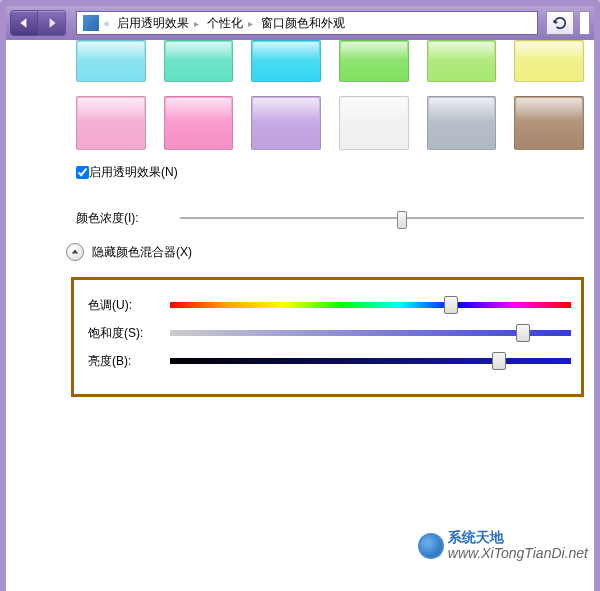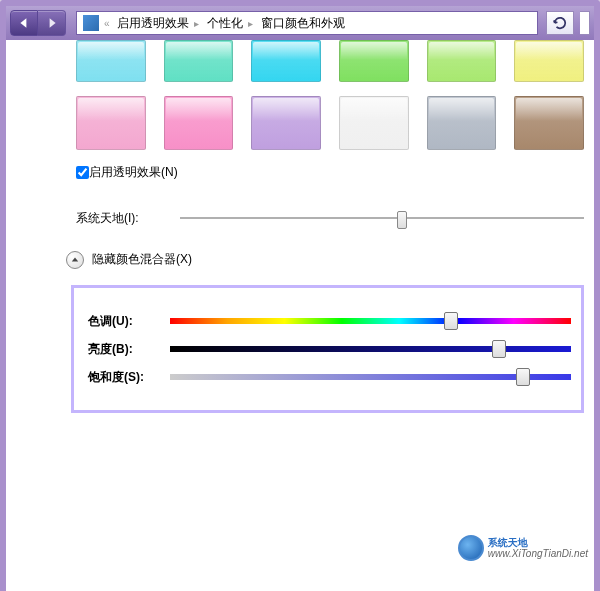--- a/index.html
+++ b/index.html
@@ -139,34 +139,33 @@
     }
     .plain-slider .thumb {
       position: absolute;
       top: 2px;
       width: 10px; height: 18px;
       background: linear-gradient(to bottom, #f8f8f8, #ddd);
       border: 1px solid #888;
       border-radius: 2px;
       transform: translateX(-50%);
     }
-    .mixer-toggle { display: flex; align-items: flex-start; gap: 8px; margin: 24px 0 16px -10px; }
+    .mixer-toggle { display: flex; align-items: center; gap: 8px; margin: 16px 0 16px -10px; }
     .toggle-btn {
       width: 18px; height: 18px;
       border: 1px solid #888;
       border-radius: 50%;
       background: radial-gradient(circle at 30% 30%, #fff, #ddd);
       display: flex; align-items: center; justify-content: center;
     }
     .toggle-btn svg { width: 8px; height: 8px; fill: #444; }
     .mixer-box {
-      border: 3px solid #c4b5fd;
+      border: 3px solid #a16207;
       margin-left: -5px;
-      padding: 14px 10px 14px 14px;
-      font-weight: bold;
+      padding: 6px 10px 14px 14px;
     }
     .mixer-row { display: flex; align-items: center; margin: 10px 0; gap: 12px; }
     .mixer-row .lbl { width: 70px; }
     .color-slider {
       flex: 1;
       height: 18px;
       position: relative;
     }
     .color-slider .track {
       position: absolute;
@@ -193,21 +192,21 @@
       font-size: 11px;
       color: #2a6fc4;
       font-weight: bold;
     }
     .wm-icon {
       width: 26px; height: 26px;
       background: radial-gradient(circle at 35% 35%, #6db4f0, #1a5fb0);
       border-radius: 50%;
       border: 2px solid #4a8ad0;
     }
-    .wm-text { display: flex; flex-direction: column; line-height: 1.1; font-size: 10px; }
+    .wm-text { display: flex; flex-direction: column; line-height: 1.1; font-size: 14px; }
     .wm-text span:last-child { color: #666; font-weight: normal; font-style: italic; }
   </style>
 </head>
 <body>
 
 <div class="window-frame">
   <div class="titlebar">
     <div class="nav-group">
       <div class="nav-btn">
         <svg viewBox="0 0 10 10">
@@ -256,21 +255,21 @@
         <div class="swatch big" style="background: linear-gradient(rgba(168, 136, 108, 0.8), rgb(168, 136, 108));"></div>
       </div>
 
 
     <div class="checkbox-row">
       <input type="checkbox" checked="" style="">
       <span>启用透明效果(N)</span>
     </div>
 
     <div class="intensity-row">
-      <span class="lbl">系统天地(I):</span>
+      <span class="lbl">颜色浓度(I):</span>
       <div class="plain-slider">
         <div class="track"></div>
         <div class="thumb" style="left:55%"></div>
       </div>
     </div>
 
     <div class="mixer-toggle">
       <div class="toggle-btn">
         <svg viewBox="0 0 10 10">
             <path d="M1 7 L5 2 L9 7 Z"></path>
@@ -281,33 +280,33 @@
 
     <div class="mixer-box">
       <div class="mixer-row">
         <span class="lbl">色调(U):</span>
         <div class="color-slider">
           <div class="track hue-track"></div>
           <div class="thumb" style="left:70%"></div>
         </div>
       </div>
       <div class="mixer-row">
+        <span class="lbl">饱和度(S):</span>
+        <div class="color-slider">
+          <div class="track sat-track"></div>
+          <div class="thumb" style="left:88%"></div>
+        </div>
+      </div>
+      <div class="mixer-row">
         <span class="lbl">亮度(B):</span>
         <div class="color-slider">
           <div class="track bri-track"></div>
           <div class="thumb" style="left:82%"></div>
         </div>
       </div>
-      <div class="mixer-row">
-        <span class="lbl">饱和度(S):</span>
-        <div class="color-slider">
-          <div class="track sat-track"></div>
-          <div class="thumb" style="left:88%"></div>
-        </div>
-      </div>
     </div>
 
     <div class="watermark">
       <div class="wm-icon"></div>
       <div class="wm-text">
         <span>系统天地</span>
         <span>www.XiTongTianDi.net</span>
       </div>
     </div>
   </div>

